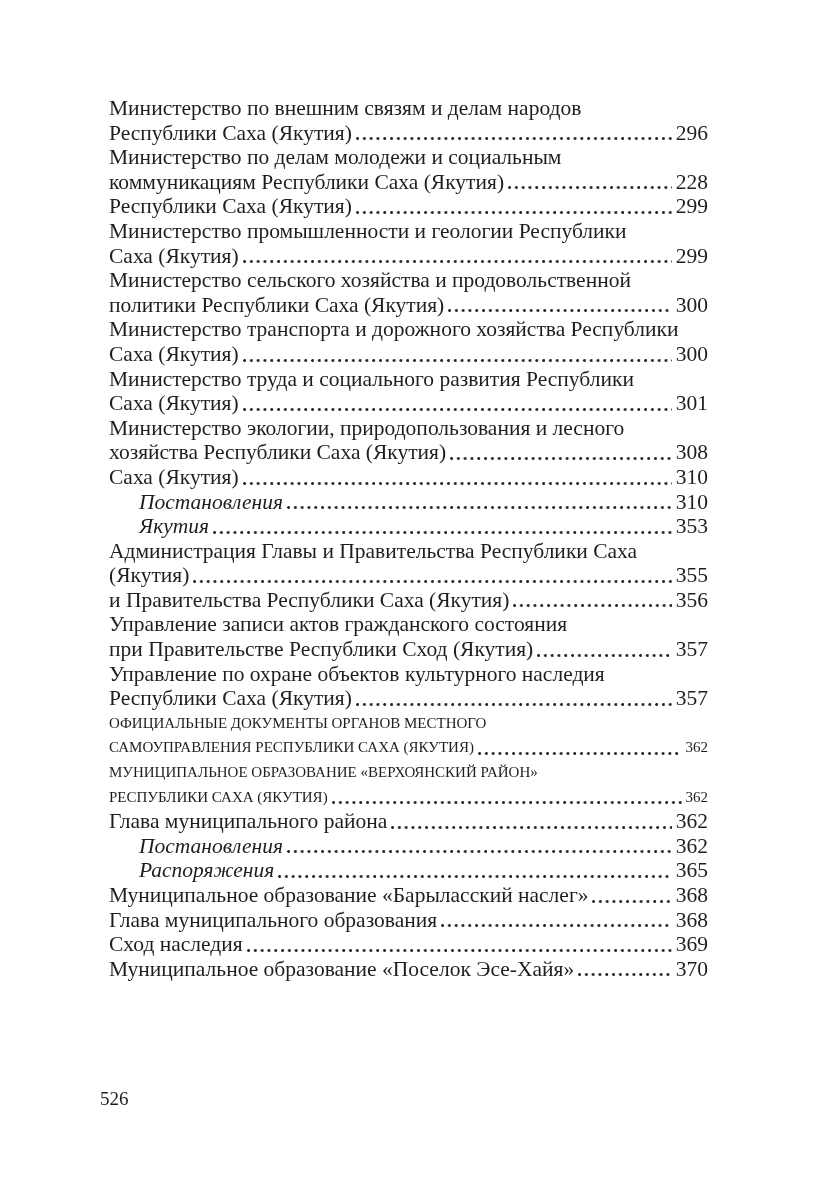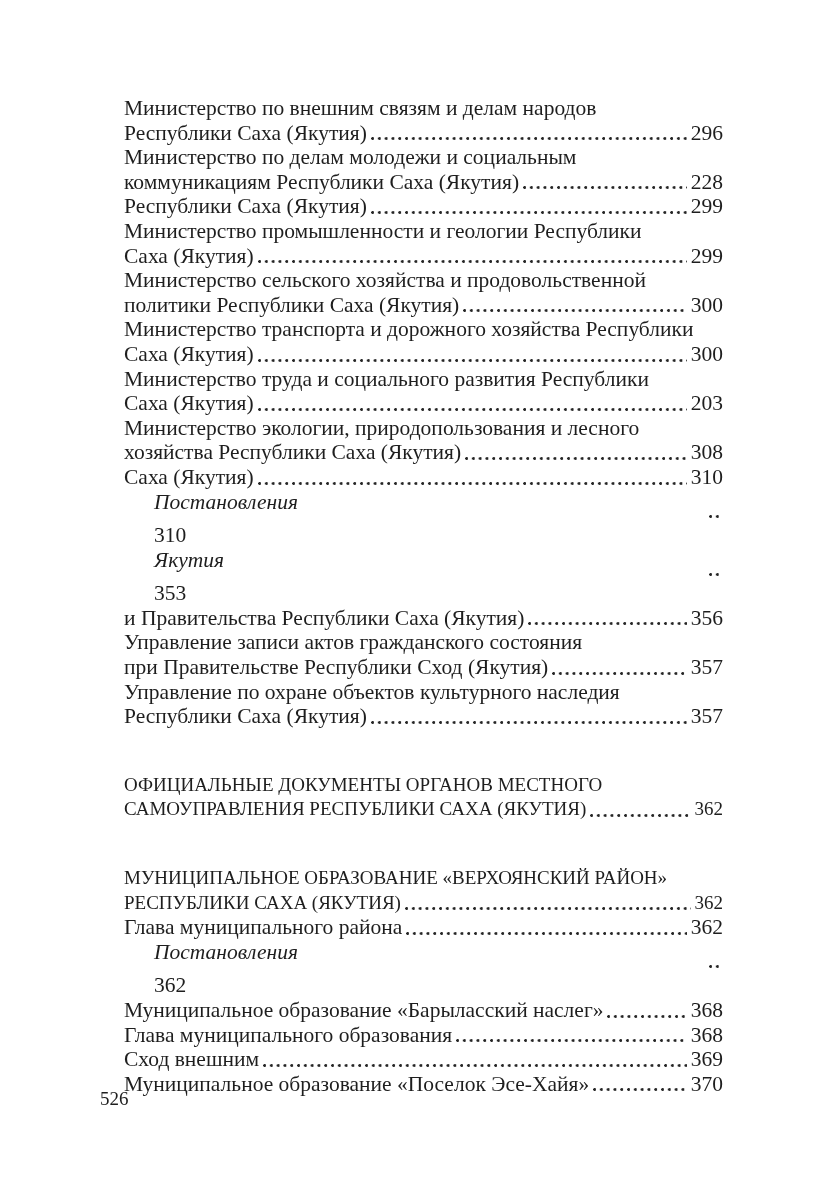--- a/index.html
+++ b/index.html
@@ -10,21 +10,21 @@
     color: #1e1e1e;
     overflow: hidden;
   }
   .page {
     position: relative;
     width: 839px; height: 1191px;
     background: #ffffff;
   }
   .toc {
     position: absolute;
-    left: 124px; top: 96px;
+    left: 109px; top: 96px;
     width: 599px;
     font-size: 21.5px;
     line-height: 24.6px;
   }
   .entry { }
   .row {
     display: flex;
     align-items: baseline;
   }
   .txt { white-space: pre; }
@@ -34,23 +34,23 @@
     align-self: flex-end;
     height: 5px;
     margin: 0 4px 4px 4px;
     background-image: radial-gradient(circle at 1.6px 2.5px, #262626 1.15px, rgba(0,0,0,0) 1.7px);
     background-size: 6.8px 5px;
     background-repeat: repeat-x;
     background-position: left bottom;
   }
   .pg { white-space: nowrap; }
   .sub-italic { font-style: italic; }
-  .sub-italic .row { padding-left: 30px; flex-direction: column; }
+  .sub-italic .row { padding-left: 30px; }
   .sub-italic .pg { font-style: normal; }
-  .caps { font-size: 19px; margin-top: 44px; }
+  .caps { font-size: 15px; }
   .footer {
     position: absolute;
     left: 124px; top: 1087px;
     width: 599px;
     font-size: 19px;
     line-height: 24.6px;
     transform: translateX(-24px);
   }
 </style>
 </head>
@@ -115,21 +115,21 @@
           <span class="pg">300</span>
         </div>
       </div>
       <div class="entry normal">
         <div class="row">
           <span class="txt">Министерство труда и социального развития Республики</span>
         </div>
         <div class="row">
           <span class="txt">Саха (Якутия)</span>
           <span class="dots"></span>
-          <span class="pg">203</span>
+          <span class="pg">301</span>
         </div>
       </div>
       <div class="entry normal">
         <div class="row">
           <span class="txt">Министерство экологии, природопользования и лесного</span>
         </div>
         <div class="row">
           <span class="txt">хозяйства Республики Саха (Якутия)</span>
           <span class="dots"></span>
           <span class="pg">308</span>
@@ -151,20 +151,30 @@
       </div>
       <div class="entry sub-italic">
         <div class="row">
           <span class="txt">Якутия</span>
           <span class="dots"></span>
           <span class="pg">353</span>
         </div>
       </div>
       <div class="entry normal">
         <div class="row">
+          <span class="txt">Администрация Главы и Правительства Республики Саха</span>
+        </div>
+        <div class="row">
+          <span class="txt">(Якутия)</span>
+          <span class="dots"></span>
+          <span class="pg">355</span>
+        </div>
+      </div>
+      <div class="entry normal">
+        <div class="row">
           <span class="txt">и Правительства Республики Саха (Якутия)</span>
           <span class="dots"></span>
           <span class="pg">356</span>
         </div>
       </div>
       <div class="entry normal">
         <div class="row">
           <span class="txt">Управление записи актов гражданского состояния</span>
         </div>
         <div class="row">
@@ -210,37 +220,44 @@
           <span class="pg">362</span>
         </div>
       </div>
       <div class="entry sub-italic">
         <div class="row">
           <span class="txt">Постановления</span>
           <span class="dots"></span>
           <span class="pg">362</span>
         </div>
       </div>
+      <div class="entry sub-italic">
+        <div class="row">
+          <span class="txt">Распоряжения</span>
+          <span class="dots"></span>
+          <span class="pg">365</span>
+        </div>
+      </div>
       <div class="entry normal">
         <div class="row">
           <span class="txt">Муниципальное образование «Барыласский наслег»</span>
           <span class="dots"></span>
           <span class="pg">368</span>
         </div>
       </div>
       <div class="entry normal">
         <div class="row">
           <span class="txt">Глава муниципального образования</span>
           <span class="dots"></span>
           <span class="pg">368</span>
         </div>
       </div>
       <div class="entry normal">
         <div class="row">
-          <span class="txt">Сход внешним</span>
+          <span class="txt">Сход наследия</span>
           <span class="dots"></span>
           <span class="pg">369</span>
         </div>
       </div>
       <div class="entry normal">
         <div class="row">
           <span class="txt">Муниципальное образование «Поселок Эсе-Хайя»</span>
           <span class="dots"></span>
           <span class="pg">370</span>
         </div>

